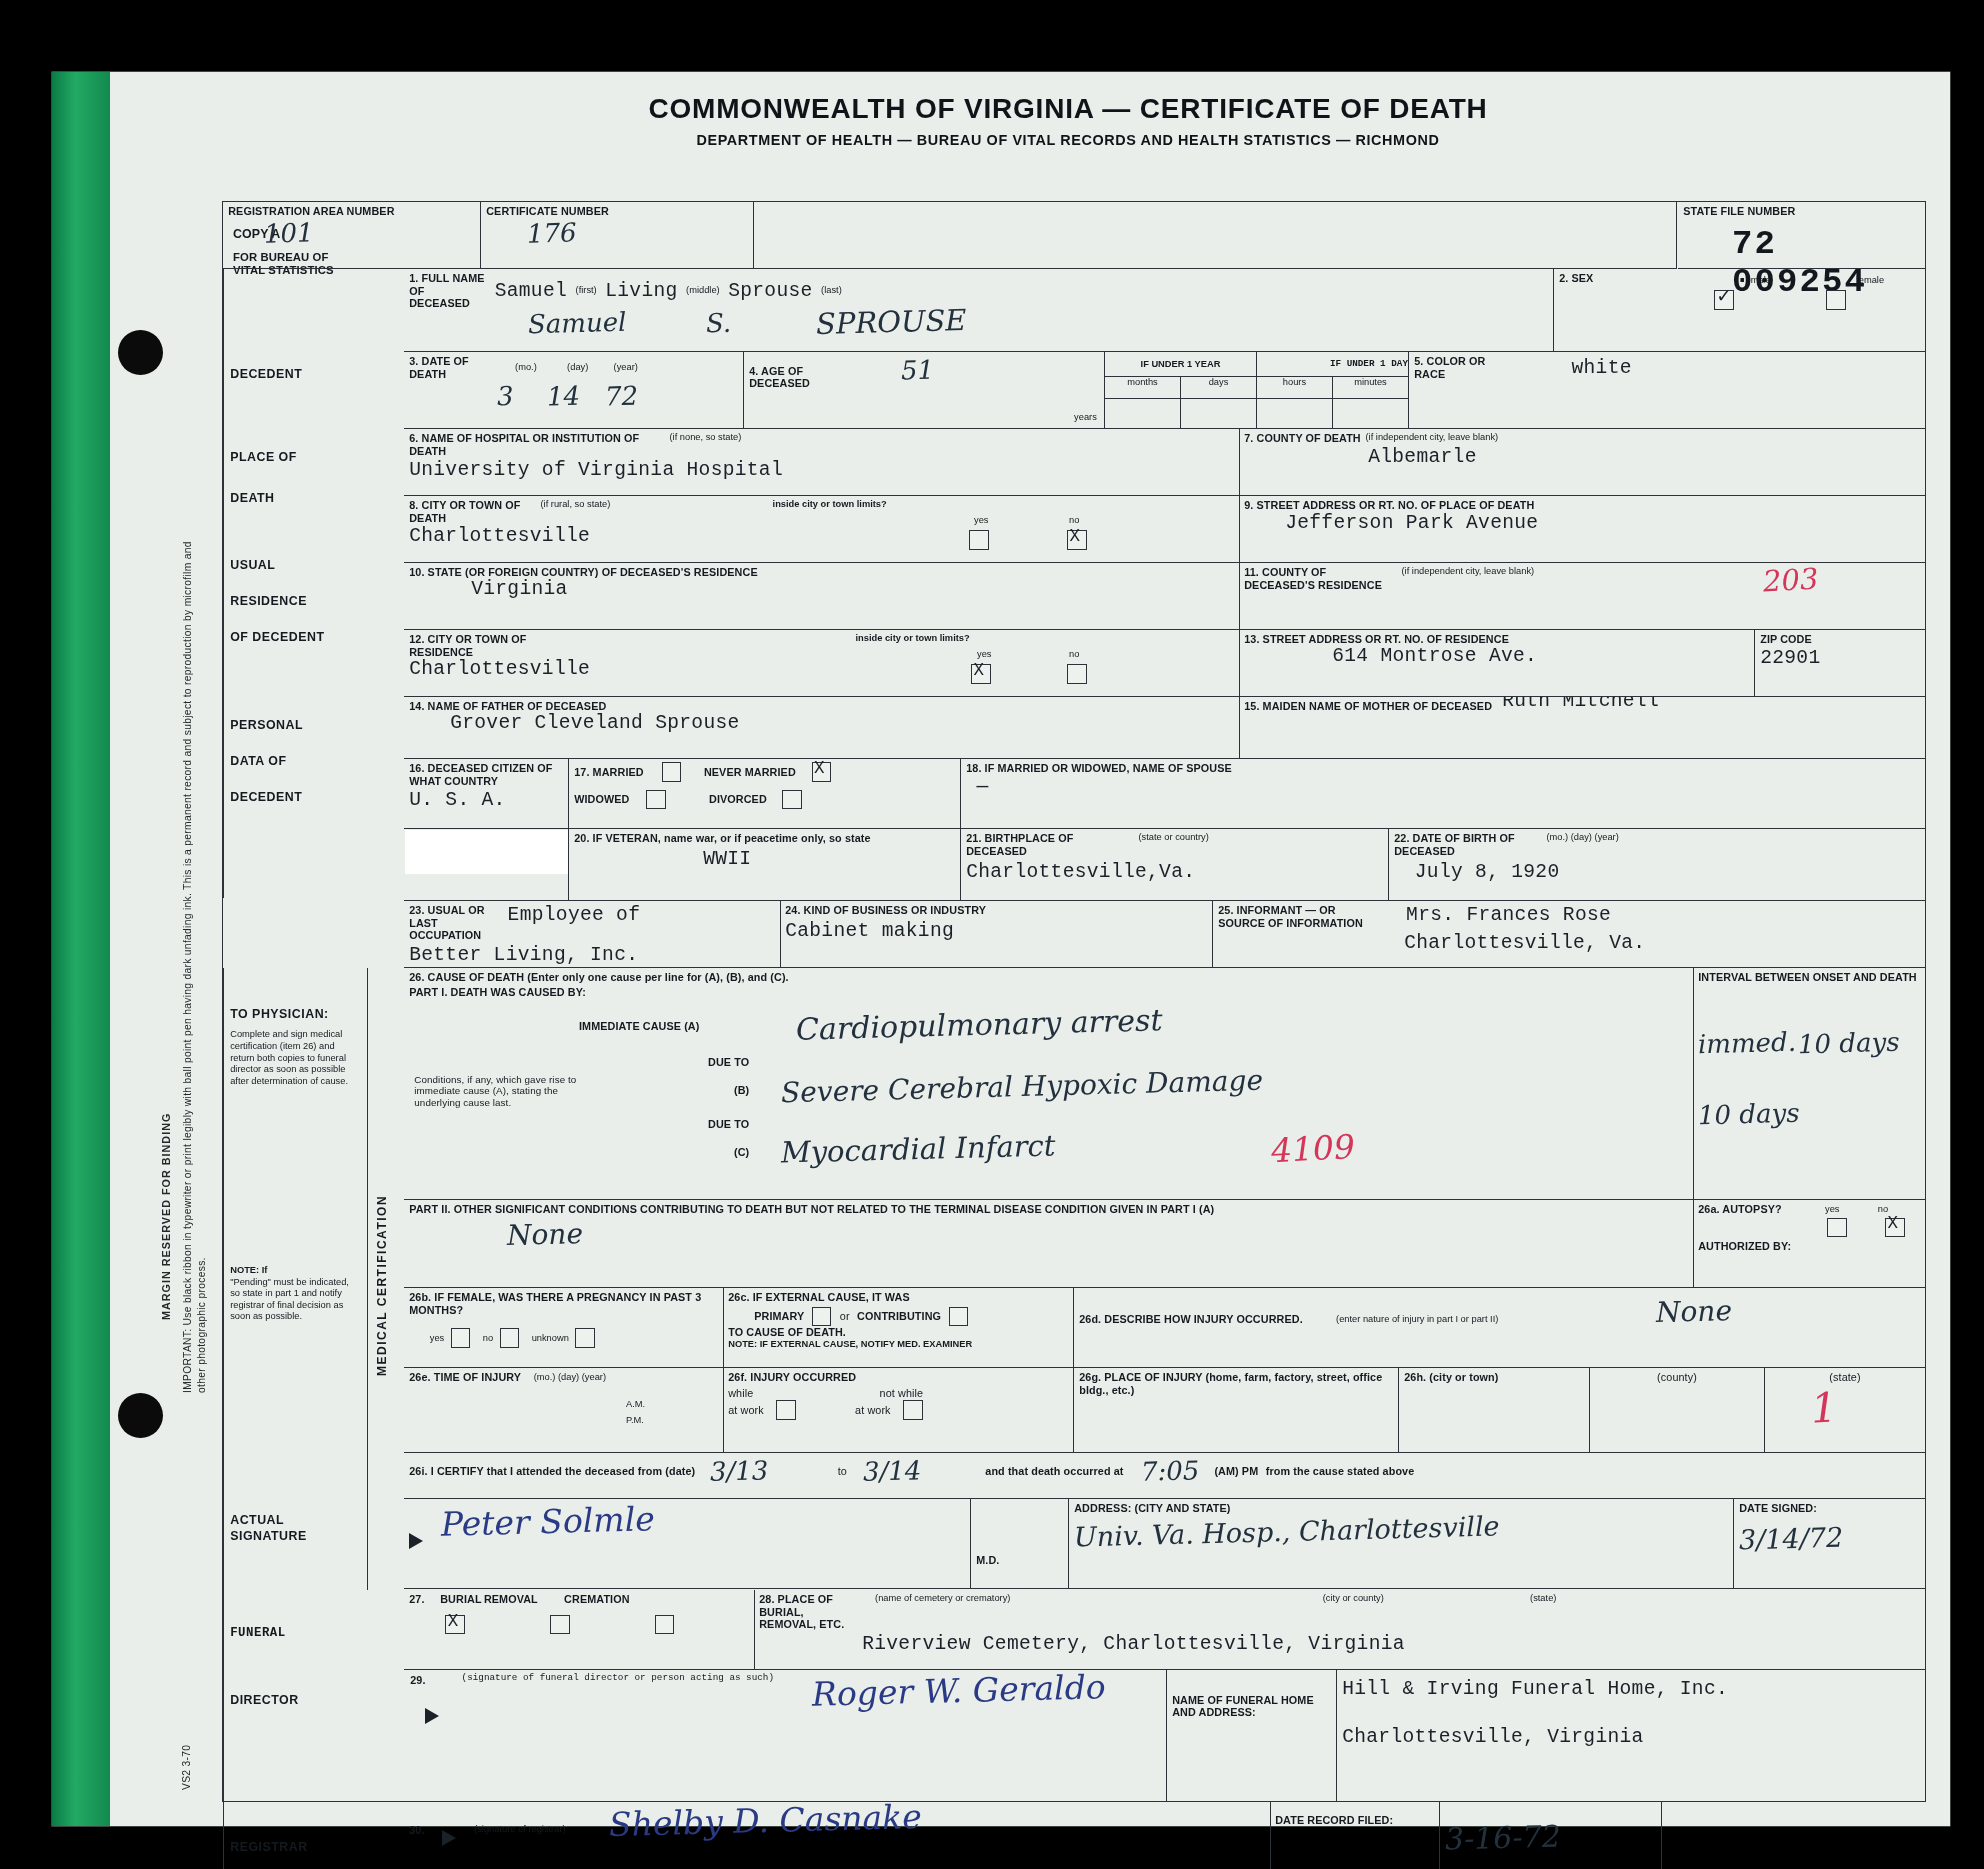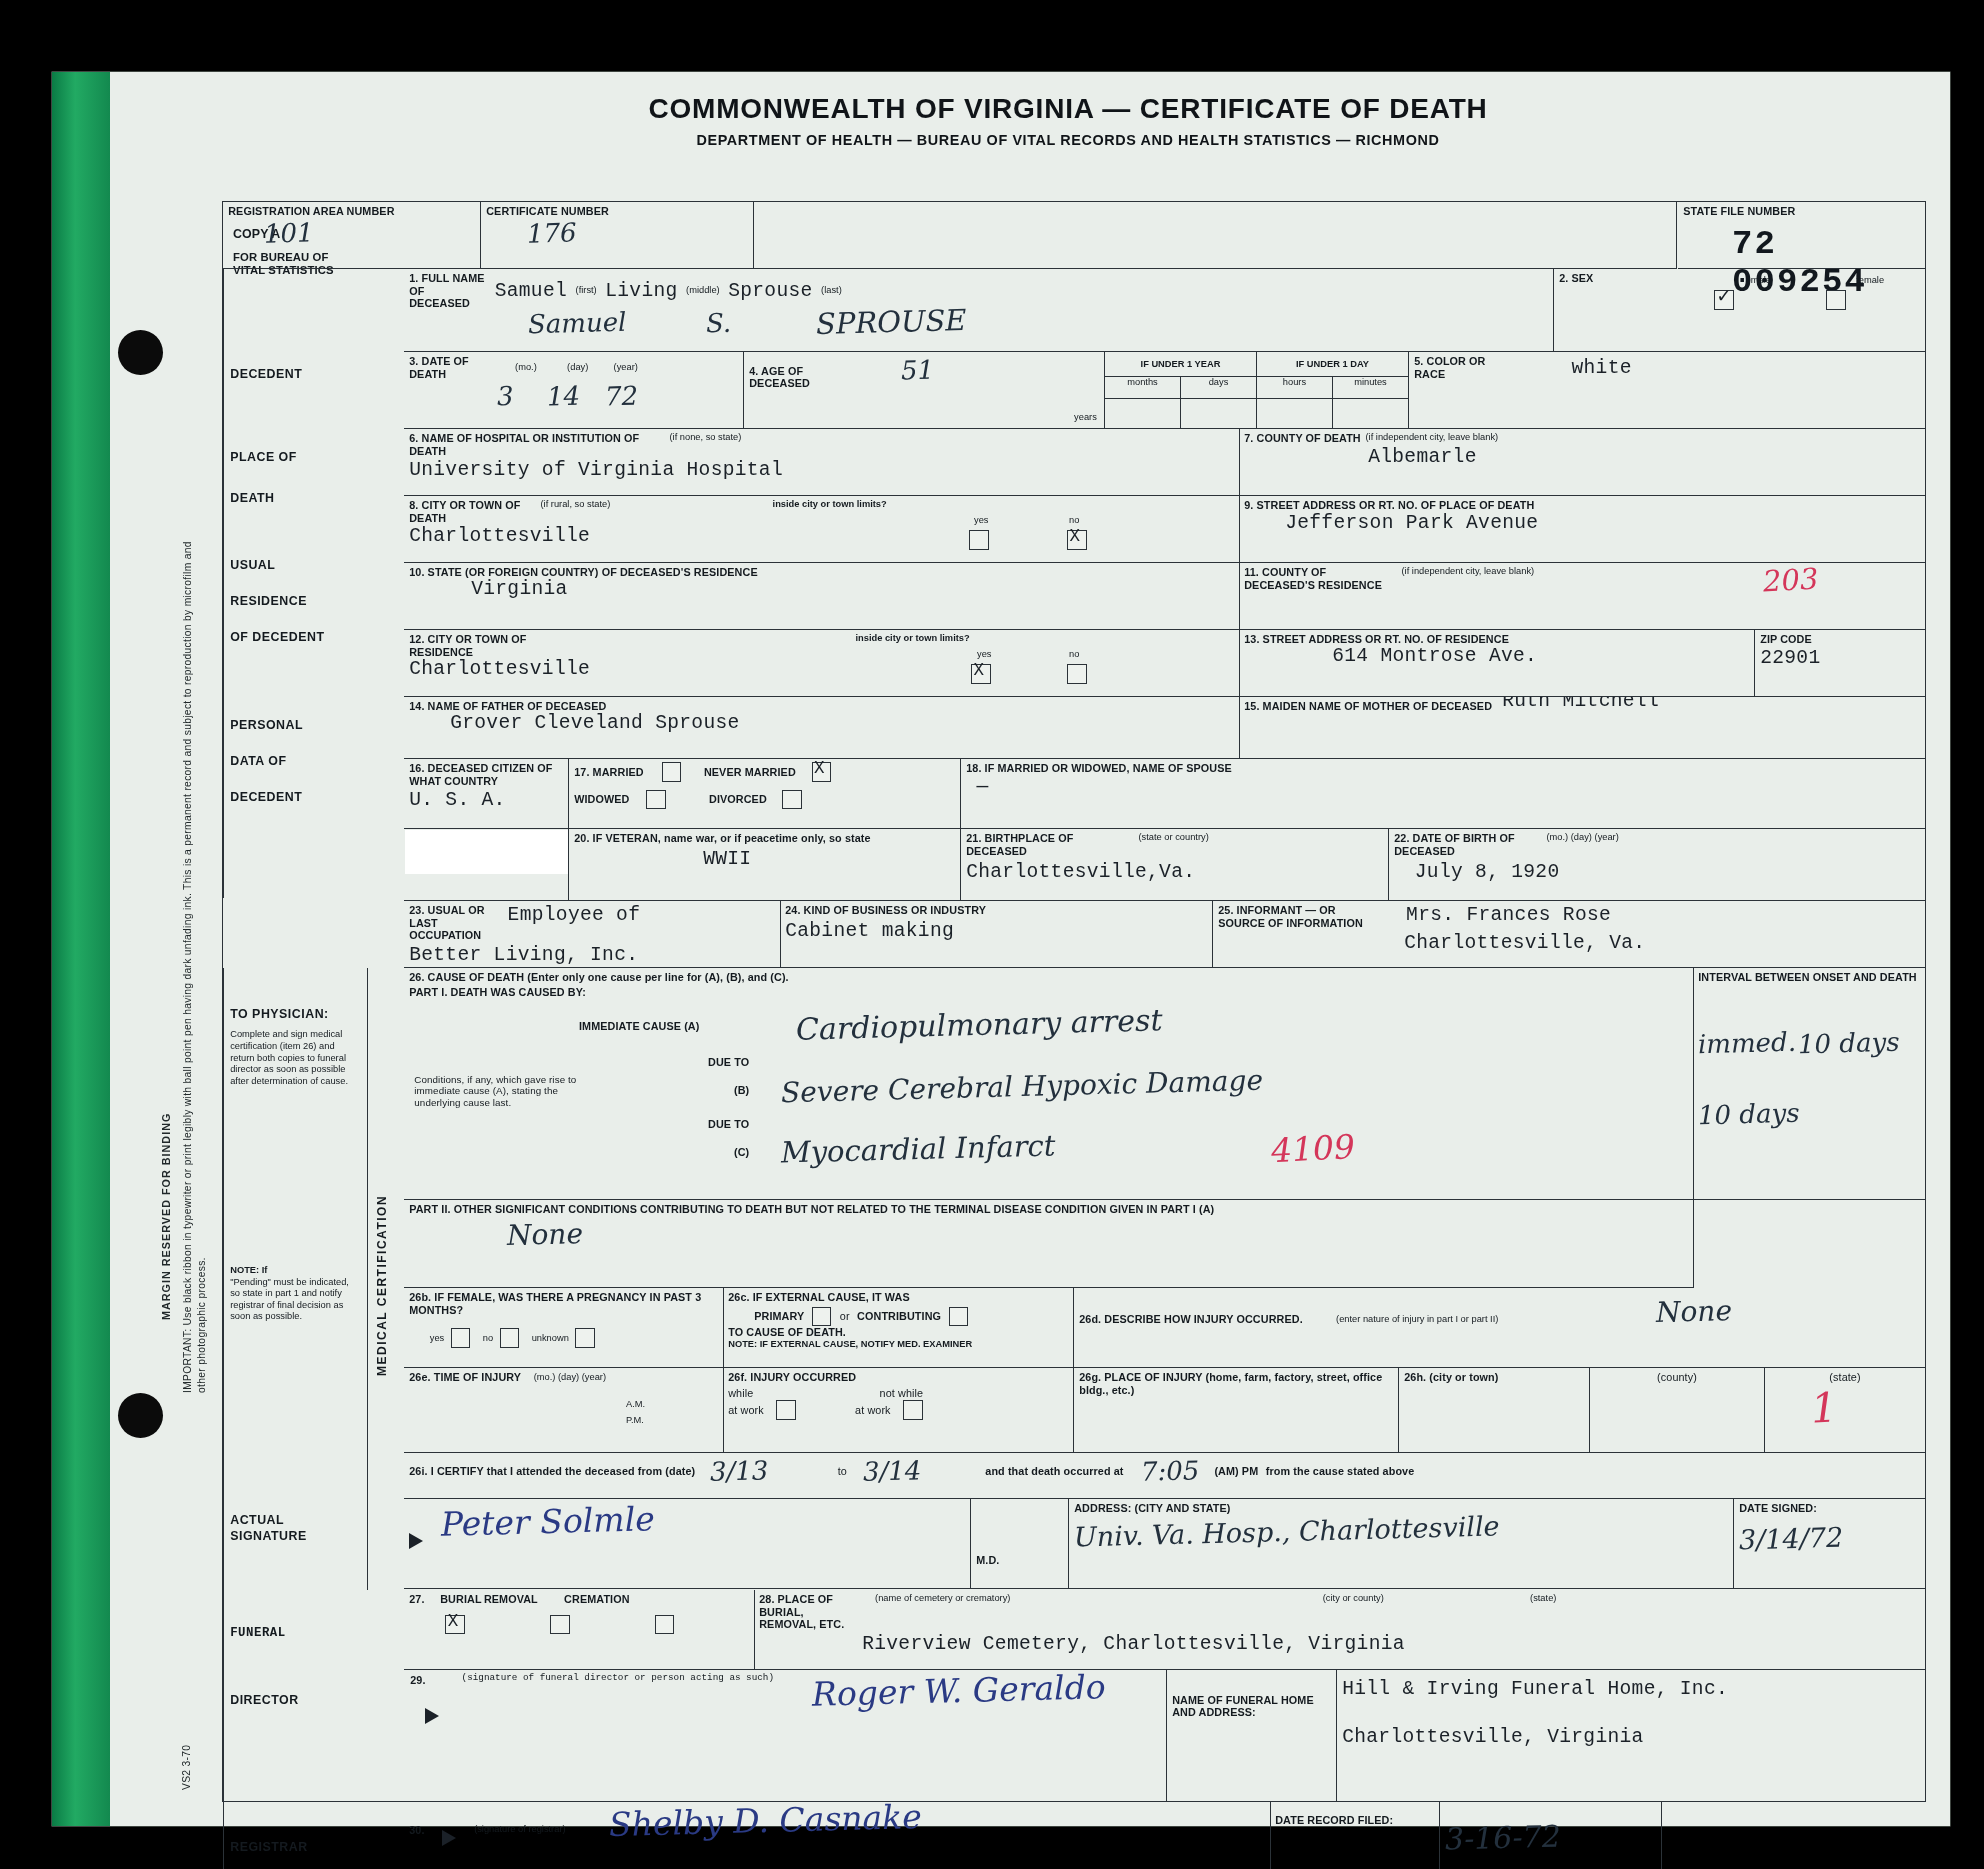--- a/index.html
+++ b/index.html
@@ -311,21 +311,21 @@
       <div class="cell" style="left:521px; top:150px; width:361px; height:77px;">
         <span class="lbl inline" style="width:103px; white-space:normal;">4. AGE OF DECEASED</span>
         <span class="hw" style="margin-left:46px;">51</span>
         <span class="lbl-sm lbl-n" style="position:absolute; right:7.2px; bottom:5.2px;">years</span>
       </div>
       <div class="cell" style="left:882px; top:150px; width:304px; height:77px; padding:0;">
         <div style="display:flex; height:24px; border-bottom:1px solid #2b3238;">
           <div style="flex:1; display:flex; align-items:center; justify-content:center; border-right:1px solid #2b3238;">
             <span class="lbl-sm">IF UNDER 1 YEAR</span>
           </div>
-          <div style="flex:1; display:flex; align-items:center; justify-content:center;">
+          <div style="flex:1; display:flex; align-items:center; justify-content:flex-end;font-family:Liberation Mono, monospace;">
             <span class="lbl-sm">IF UNDER 1 DAY</span>
           </div>
         </div>
         <div style="display:flex; height:20.6px; border-bottom:1px solid #2b3238;">
           <div style="flex:1; text-align:center; border-right:1px solid #2b3238;"><span class="lbl-sm lbl-n">months</span></div>
           <div style="flex:1; text-align:center; border-right:1px solid #2b3238;"><span class="lbl-sm lbl-n">days</span></div>
           <div style="flex:1; text-align:center; border-right:1px solid #2b3238;"><span class="lbl-sm lbl-n">hours</span></div>
           <div style="flex:1; text-align:center;"><span class="lbl-sm lbl-n">minutes</span></div>
         </div>
         <div style="display:flex; height:31px;">
@@ -487,20 +487,30 @@
         <div class="lbl">INTERVAL BETWEEN ONSET AND DEATH</div>
         <div class="hw" style="margin-top:14.4px;">immed.</div>
         <div class="hw" style="margin-top:44px;">10 days</div>
         <div class="hw" style="margin-top:41px;">10 days</div>
       </div>
 
       <div class="cell" style="left:181px; top:998px; width:1290px; height:88px;">
         <div class="lbl" style="width:1186px;">PART II.  OTHER SIGNIFICANT CONDITIONS CONTRIBUTING TO DEATH BUT NOT RELATED TO THE TERMINAL DISEASE CONDITION GIVEN IN PART I (A)</div>
         <div class="hw" style="margin-top:2.1px; margin-left:98px; font-size:28px;">None</div>
       </div>
+      <div class="cell nb-r" style="left:1470px; top:998px; width:232px; height:88px; border-right:none;">
+        <span class="lbl inline">26a. AUTOPSY?</span>
+        <span class="lbl-sm lbl-n inline" style="margin-left:41px;">yes</span>
+        <span class="lbl-sm lbl-n inline" style="margin-left:36px;">no</span>
+        <div style="margin-top:2.1px; margin-left:129px;">
+          <span class="box"></span>
+          <span class="box x" style="margin-left:36px;"></span>
+        </div>
+        <div class="lbl" style="margin-top:3.1px;">AUTHORIZED BY:</div>
+      </div>
 
       <div class="cell" style="left:181px; top:1086px; width:320px; height:80px;">
         <div class="lbl">26b. IF FEMALE, WAS THERE A PREGNANCY IN PAST 3 MONTHS?</div>
         <div style="margin-top:12.4px;">
           <span class="lbl-sm lbl-n inline" style="margin-left:20.6px;">yes</span>
           <span class="box" style="margin-left:4.1px;"></span>
           <span class="lbl-sm lbl-n inline" style="margin-left:10.3px;">no</span>
           <span class="box" style="margin-left:4.1px;"></span>
           <span class="lbl-sm lbl-n inline" style="margin-left:10.3px;">unknown</span>
           <span class="box" style="margin-left:4.1px;"></span>

